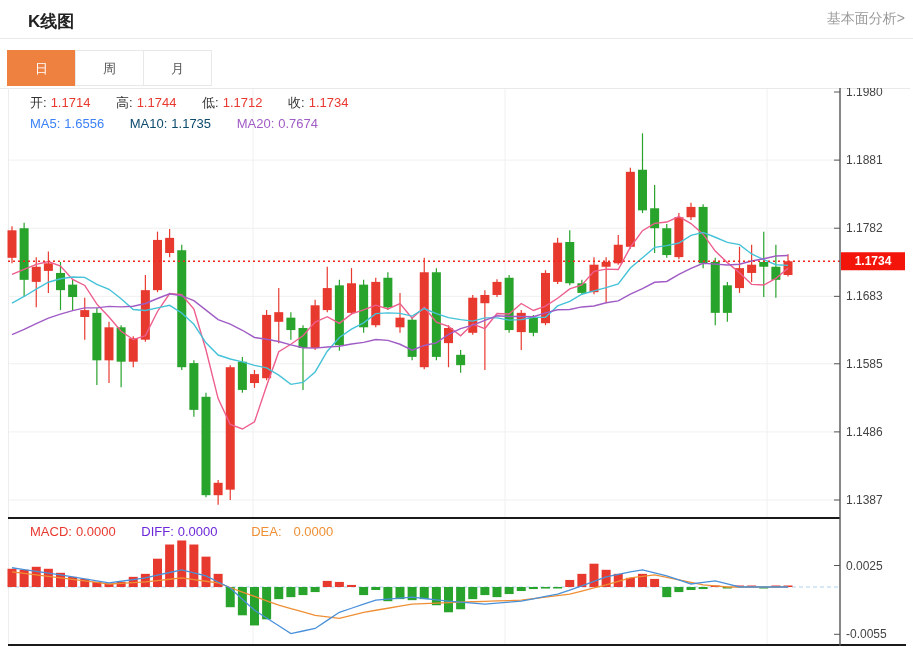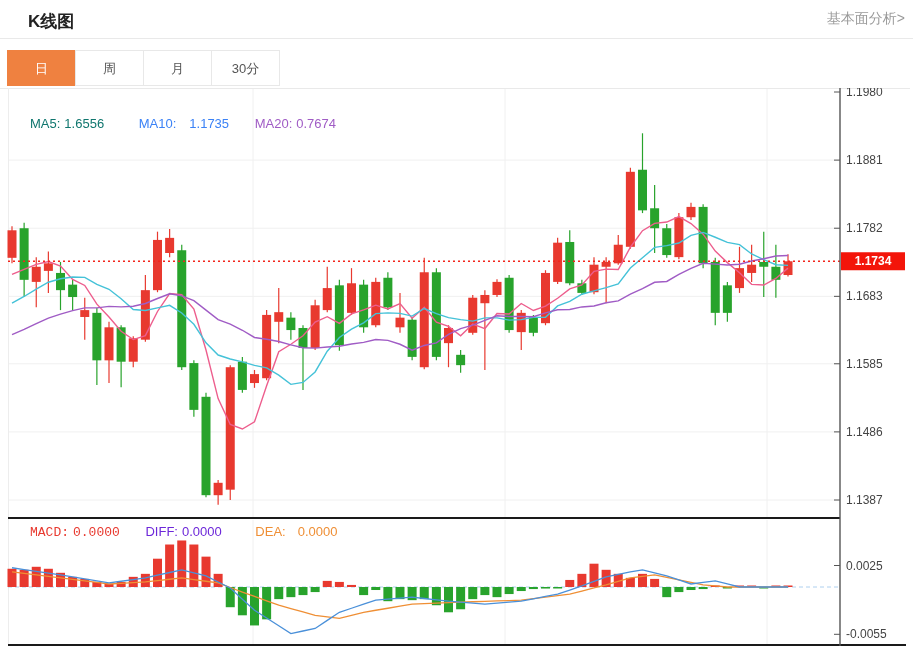--- a/index.html
+++ b/index.html
@@ -10,41 +10,40 @@
   .tabbar{position:absolute;left:8px;top:50px;display:flex;}
   .tab{width:69px;height:36px;line-height:36px;text-align:center;font-size:13px;color:#555;
        background:#fff;border:1px solid #e8e8e8;margin-left:-1px;cursor:pointer;box-sizing:border-box;}
   .tab.active{background:#ef8140;border-color:#ef8140;color:#fff;}
   .chart-wrap{position:absolute;left:0;top:88px;width:913px;height:562px;}
   .legend{position:absolute;font-size:13px;white-space:nowrap;z-index:5;}
   .legend span{margin-right:4px;}
   .lg-gap{display:inline-block;width:14px;}
   .lb{color:#333;}
   .v-red{color:#e8392f;}
-  .ma5{color:#0f766e;}
-  .ma10{color:#3b82f6;margin-left:9px;}
+  .ma5{color:#3b82f6;}
+  .ma10{color:#0c4a6e;}
   .ma20{color:#a05cc5;}
-  .m-macd{color:#e8392f;font-family:Liberation Mono, monospace;}
+  .m-macd{color:#e8392f;}
   .m-diff{color:#6d28d9;}
   .m-dea{color:#ef8f35;margin-left:8px;}
   svg{position:absolute;left:0;top:0;}
 </style>
 </head>
 <body>
 
 <div id="app">
   <div class="page-title">K线图</div>
   <a class="fund-link">基本面分析&gt;</a>
   <div class="title-divider"></div>
 
   <div class="tabbar">
     <div class="tab active">日</div>
     <div class="tab">周</div>
     <div class="tab">月</div>
-    <div class="tab">30分</div>
   </div>
 
   <div class="chart-wrap">
     <svg id="chart-svg" width="913" height="562">
         <line x1="253" y1="0" x2="253" y2="429" stroke="#f0f0f0" stroke-width="1"></line>
         <line x1="253" y1="432" x2="253" y2="556" stroke="#f0f0f0" stroke-width="1"></line>
         <line x1="505" y1="0" x2="505" y2="429" stroke="#f0f0f0" stroke-width="1"></line>
         <line x1="505" y1="432" x2="505" y2="556" stroke="#f0f0f0" stroke-width="1"></line>
         <line x1="767" y1="0" x2="767" y2="429" stroke="#f0f0f0" stroke-width="1"></line>
         <line x1="767" y1="432" x2="767" y2="556" stroke="#f0f0f0" stroke-width="1"></line>
@@ -276,20 +275,26 @@
         <line x1="834" y1="343.8853288364247" x2="840" y2="343.8853288364247" stroke="#555555" stroke-width="1"></line>
         <text x="846" y="347.8853288364247" font-size="12" fill="#444444">1.1486</text>
         <line x1="834" y1="412" x2="840" y2="412" stroke="#555555" stroke-width="1"></line>
         <text x="846" y="416" font-size="12" fill="#444444">1.1387</text>
         <line x1="834" y1="477.5" x2="840" y2="477.5" stroke="#555555" stroke-width="1"></line>
         <text x="846" y="481.5" font-size="12" fill="#444444">0.0025</text>
         <line x1="834" y1="546.3" x2="840" y2="546.3" stroke="#555555" stroke-width="1"></line>
         <text x="846" y="550.3" font-size="12" fill="#444444">-0.0055</text>
       </svg>
 
+    <div class="legend" style="left:30px;top:6px;">
+      <span class="lb">开:</span><span class="v-red">1.1714</span><span class="lg-gap"></span>
+      <span class="lb">高:</span><span class="v-red">1.1744</span><span class="lg-gap"></span>
+      <span class="lb">低:</span><span class="v-red">1.1712</span><span class="lg-gap"></span>
+      <span class="lb">收:</span><span class="v-red">1.1734</span>
+    </div>
 
     <div class="legend" style="left:30px;top:28px;">
       <span class="ma5">MA5:</span><span class="ma5">1.6556</span><span class="lg-gap"></span>
       <span class="ma10">MA10:</span><span class="ma10">1.1735</span><span class="lg-gap"></span>
       <span class="ma20">MA20:</span><span class="ma20">0.7674</span>
     </div>
 
     <div class="legend" style="left:30px;top:436px;">
       <span class="m-macd">MACD:</span><span class="m-macd">0.0000</span><span class="lg-gap"></span>
       <span class="m-diff">DIFF:</span><span class="m-diff">0.0000</span><span class="lg-gap"></span>

